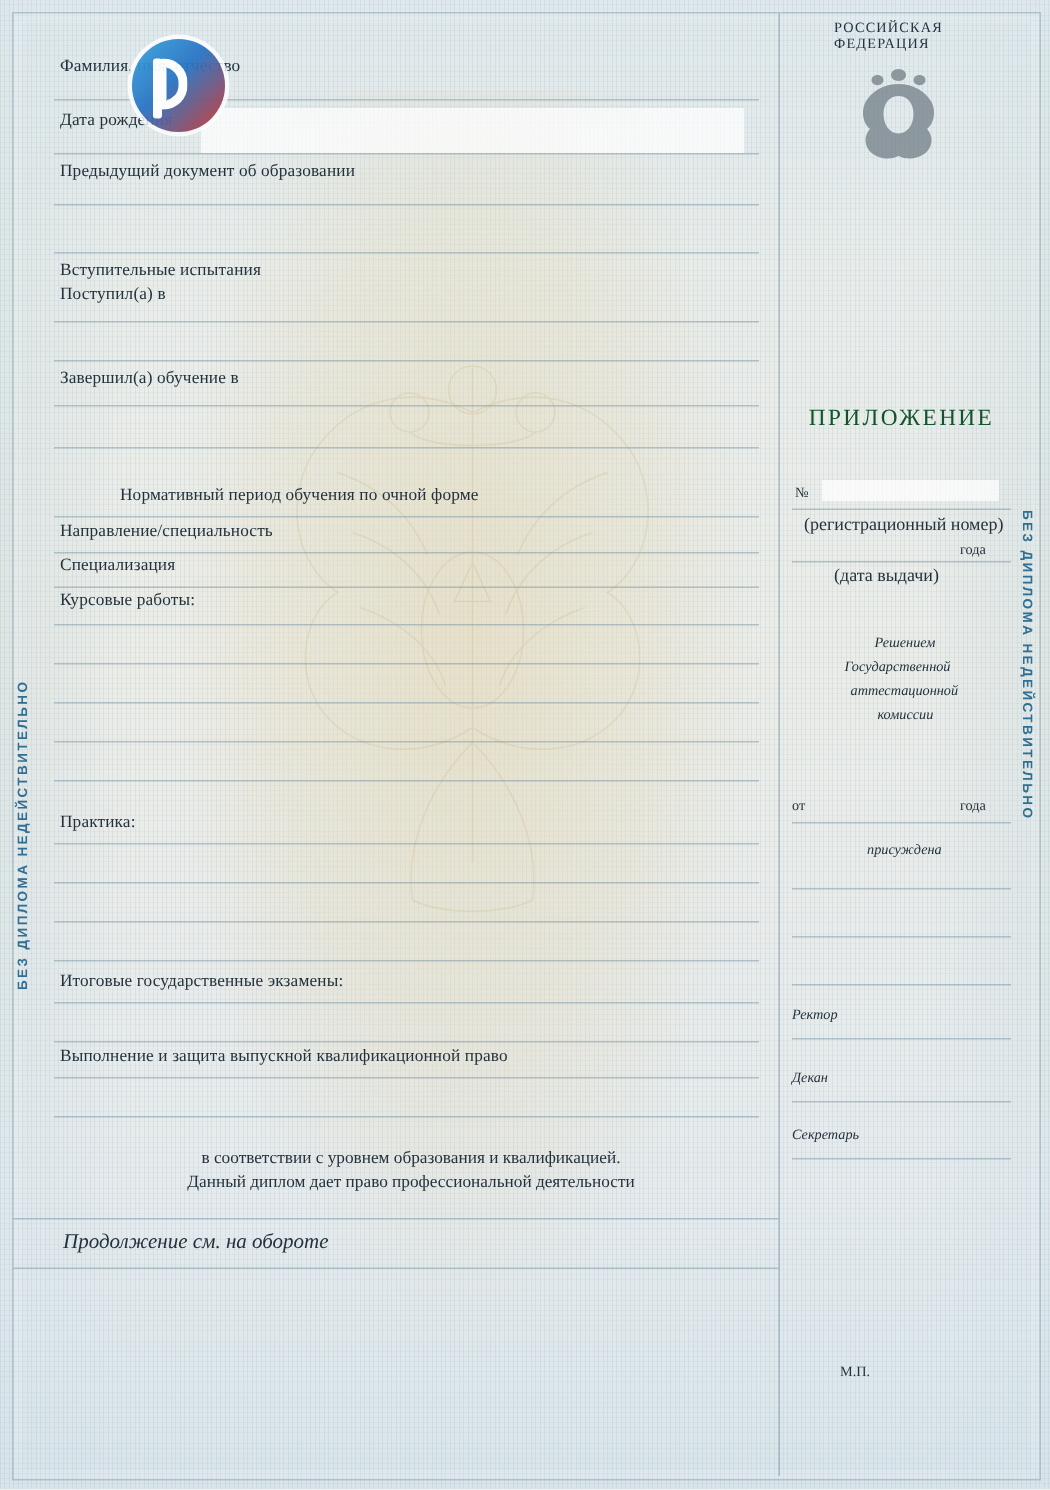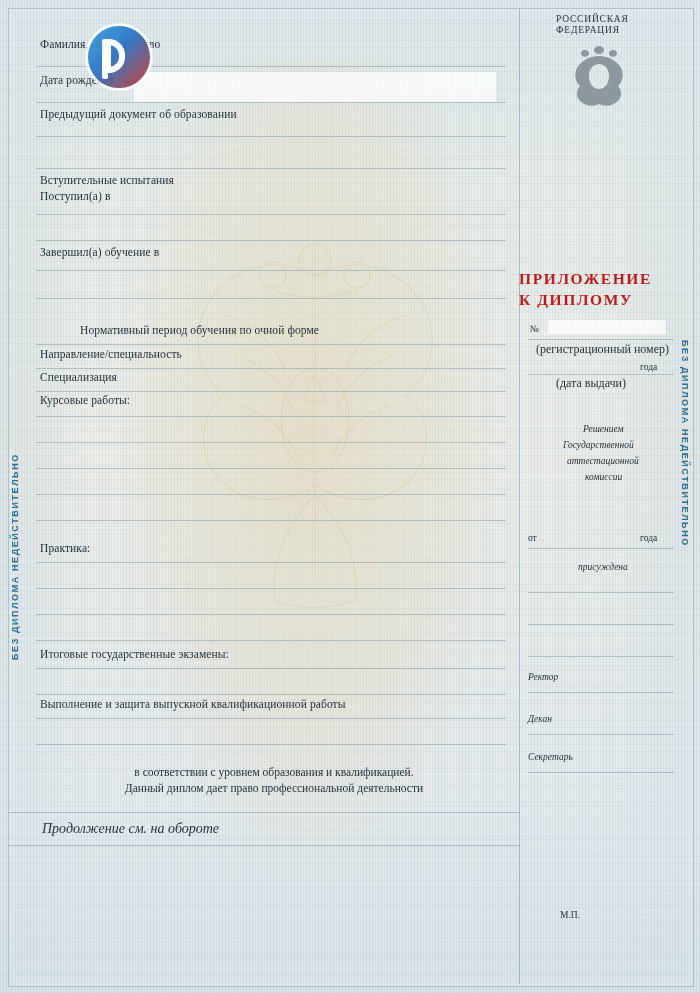--- a/index.html
+++ b/index.html
@@ -131,25 +131,25 @@
   .emblem-small {
     position: absolute;
     left: 564px; top: 40px;
     width: 70px; height: 66px;
     opacity: 0.85;
   }
   .prilozhenie {
     position: absolute;
     left: 519px; top: 268px;
     width: 164px;
+    text-align: center;
     font-size: 15.5px;
     letter-spacing: 1.6px;
-    color: #b91c1c;
+    color: #14532d;
     line-height: 21px;
-    font-weight: bold;
   }
   .rsmall {
     position: absolute;
     font-size: 9.5px;
     color: #23323c;
     white-space: nowrap;
   }
   .ritalic {
     position: absolute;
     font-size: 9.5px;
@@ -313,21 +313,21 @@
     <div class="form-line" style="left:14px; top:524px;">Практика:</div>
     <div class="rule" style="left:10px; top:544px; width:470px;"></div>
     <div class="rule" style="left:10px; top:570px; width:470px;"></div>
     <div class="rule" style="left:10px; top:596px; width:470px;"></div>
     <div class="rule" style="left:10px; top:622px; width:470px;"></div>
 
     <div class="form-line" style="left:14px; top:630px;">Итоговые государственные экзамены:</div>
     <div class="rule" style="left:10px; top:650px; width:470px;"></div>
     <div class="rule" style="left:10px; top:676px; width:470px;"></div>
 
-    <div class="form-line" style="left:14px; top:680px;">Выполнение и защита выпускной квалификационной работы</div>
+    <div class="form-line" style="left:14px; top:680px;">Выполнение и защита выпускной квалификационной право</div>
     <div class="rule" style="left:10px; top:700px; width:470px;"></div>
     <div class="rule" style="left:10px; top:726px; width:470px;"></div>
   </div>
 
   <div class="note">
     <div>в соответствии с уровнем образования и квалификацией.</div>
     <div>Данный диплом дает право профессиональной деятельности</div>
   </div>
 
   <div class="hrule-full" style="top:812px;"></div>
@@ -348,21 +348,20 @@
         <path d="M21 10 c-2.5 0 -4 1.6 -4 3.4 c0 1.8 1.5 3.4 4 3.4 c2.5 0 4 -1.6 4 -3.4 c0 -1.8 -1.5 -3.4 -4 -3.4z"></path>
         <path d="M49 10 c-2.5 0 -4 1.6 -4 3.4 c0 1.8 1.5 3.4 4 3.4 c2.5 0 4 -1.6 4 -3.4 c0 -1.8 -1.5 -3.4 -4 -3.4z"></path>
         <path d="M35 16 c-10 0 -18 5 -22 12 c-3 6 -2 14 3 18 c-4 4 -4 11 0 15 c5 5 13 6 19 3 c6 3 14 2 19 -3 c4 -4 4 -11 0 -15 c5 -4 6 -12 3 -18 c-4 -7 -12 -12 -22 -12z M35 24 c6 0 10 5 10 12 c0 7 -4 13 -10 13 c-6 0 -10 -6 -10 -13 c0 -7 4 -12 10 -12z"></path>
         <path d="M28 56 c3 4 11 4 14 0 l2 8 l-18 0z"></path>
       </g>
     </svg>
   </div>
 
   <div class="prilozhenie">
     <div>ПРИЛОЖЕНИЕ</div>
-    <div>К ДИПЛОМУ</div>
   </div>
 
   <div class="rsmall" style="left:530px; top:324px;">№</div>
   <div class="fill-block" style="left:548px; top:320px; width:118px; height:14px;"></div>
   <div class="rule" style="left:528px; top:339px; width:146px;"></div>
   <div class="rcap" style="left:536px; top:342px;">(регистрационный номер)</div>
 
   <div class="rsmall" style="left:640px; top:362px;">года</div>
   <div class="rule" style="left:528px; top:374px; width:146px;"></div>
   <div class="rcap" style="left:556px; top:376px;">(дата выдачи)</div>

